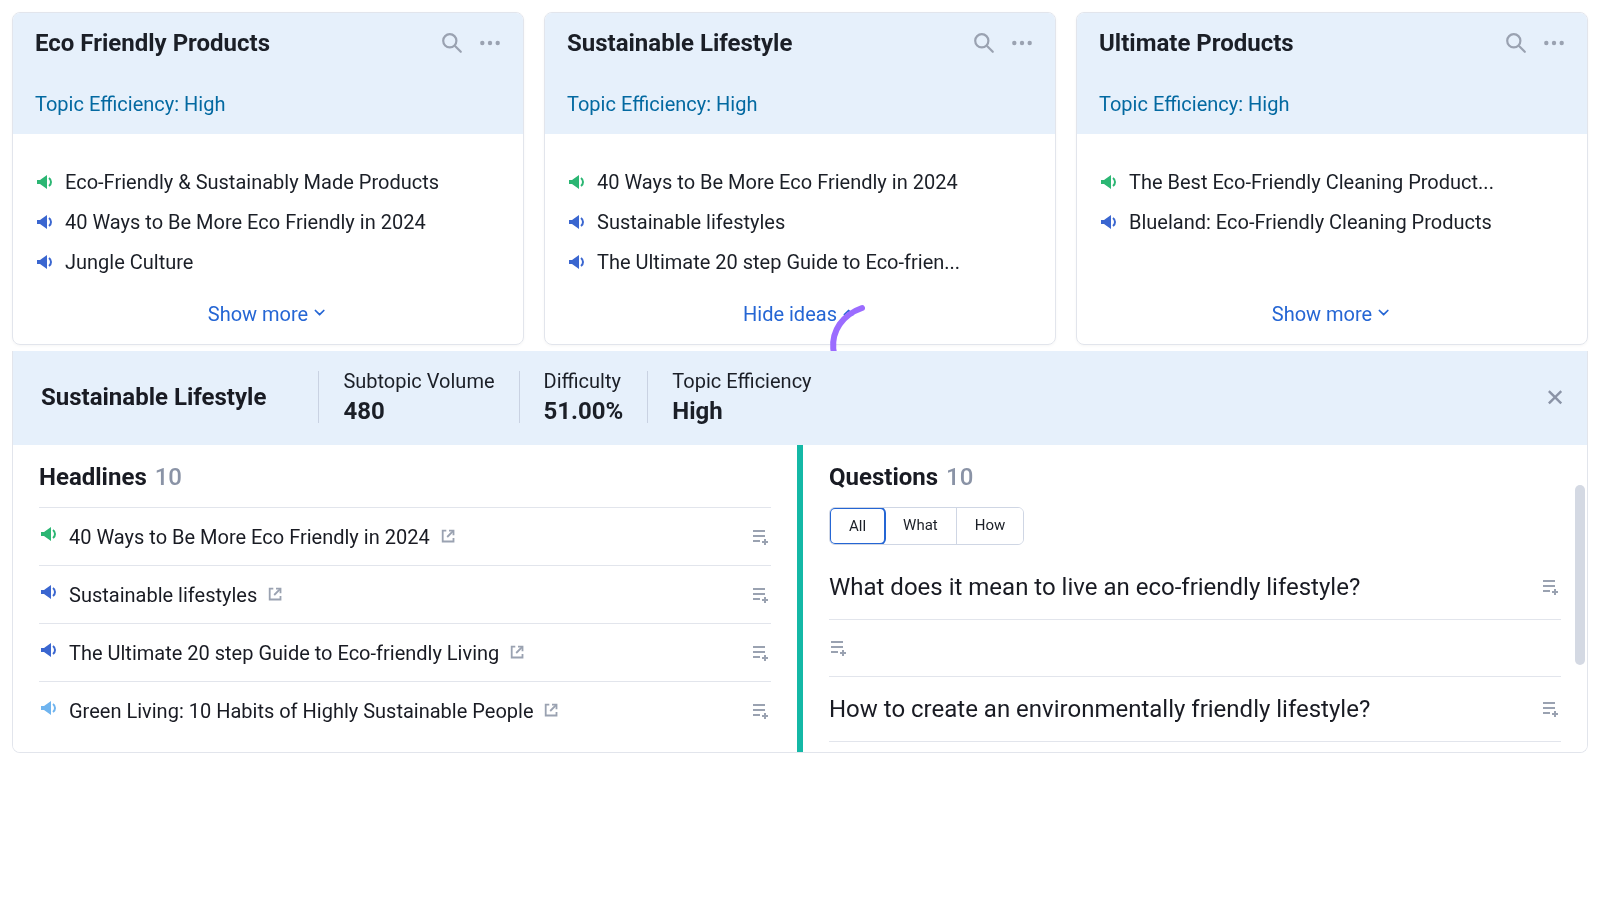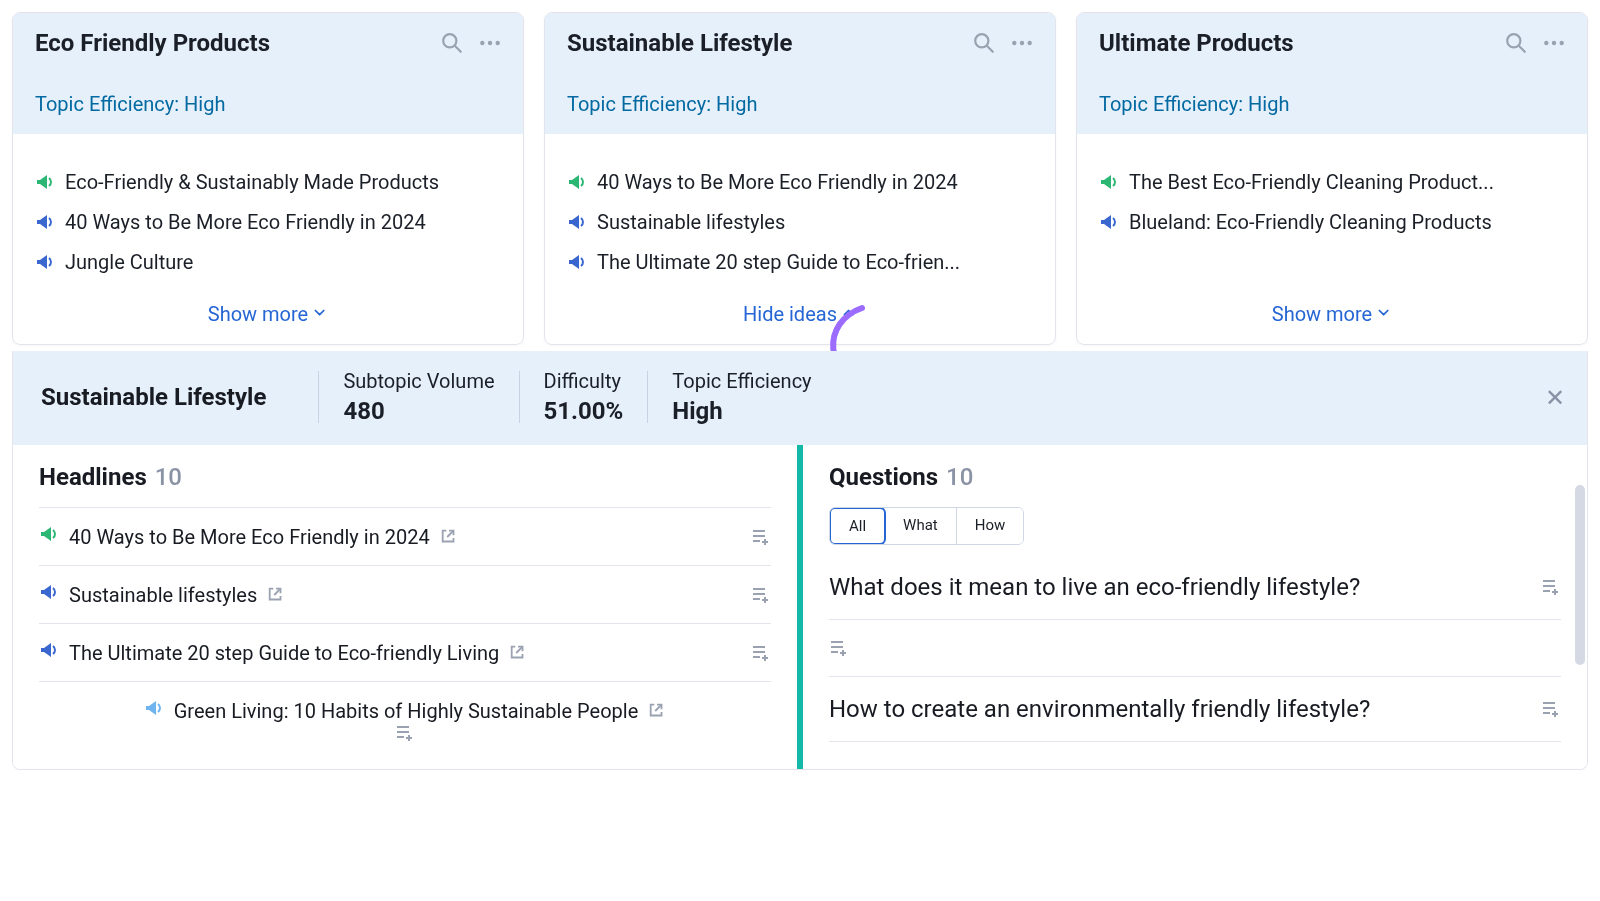--- a/index.html
+++ b/index.html
@@ -143,21 +143,21 @@
   .section-title { font-size:24px; font-weight:700; }
   .section-count { color:#8a93a6; font-weight:500; margin-left:4px; }
   .hr { height:1px; background:#e2e5ec; margin-top:16px; }
   .h-row {
     display:flex;
     align-items:center;
     justify-content:space-between;
     padding:16px 0;
     border-bottom:1px solid #e2e5ec;
   }
-  .h-row:last-child{ border-bottom:none;flex-direction:column;}
+  .h-row:last-child{ border-bottom:none;}
   .h-left { display:flex; align-items:center; gap:10px; font-size:20px; min-width:0; }
   .h-left .txt { overflow:hidden; text-overflow:ellipsis; white-space:nowrap; }
   .ext-icon { color:#9aa2b1; display:inline-flex; }
   .add-icon { color:#9aa2b1; cursor:pointer; display:inline-flex; flex-shrink:0; }
   .pill-group {
     display:inline-flex;
     border:1px solid #cfd6e4;
     border-radius:6px;
     overflow:hidden;
     margin-top:16px;

